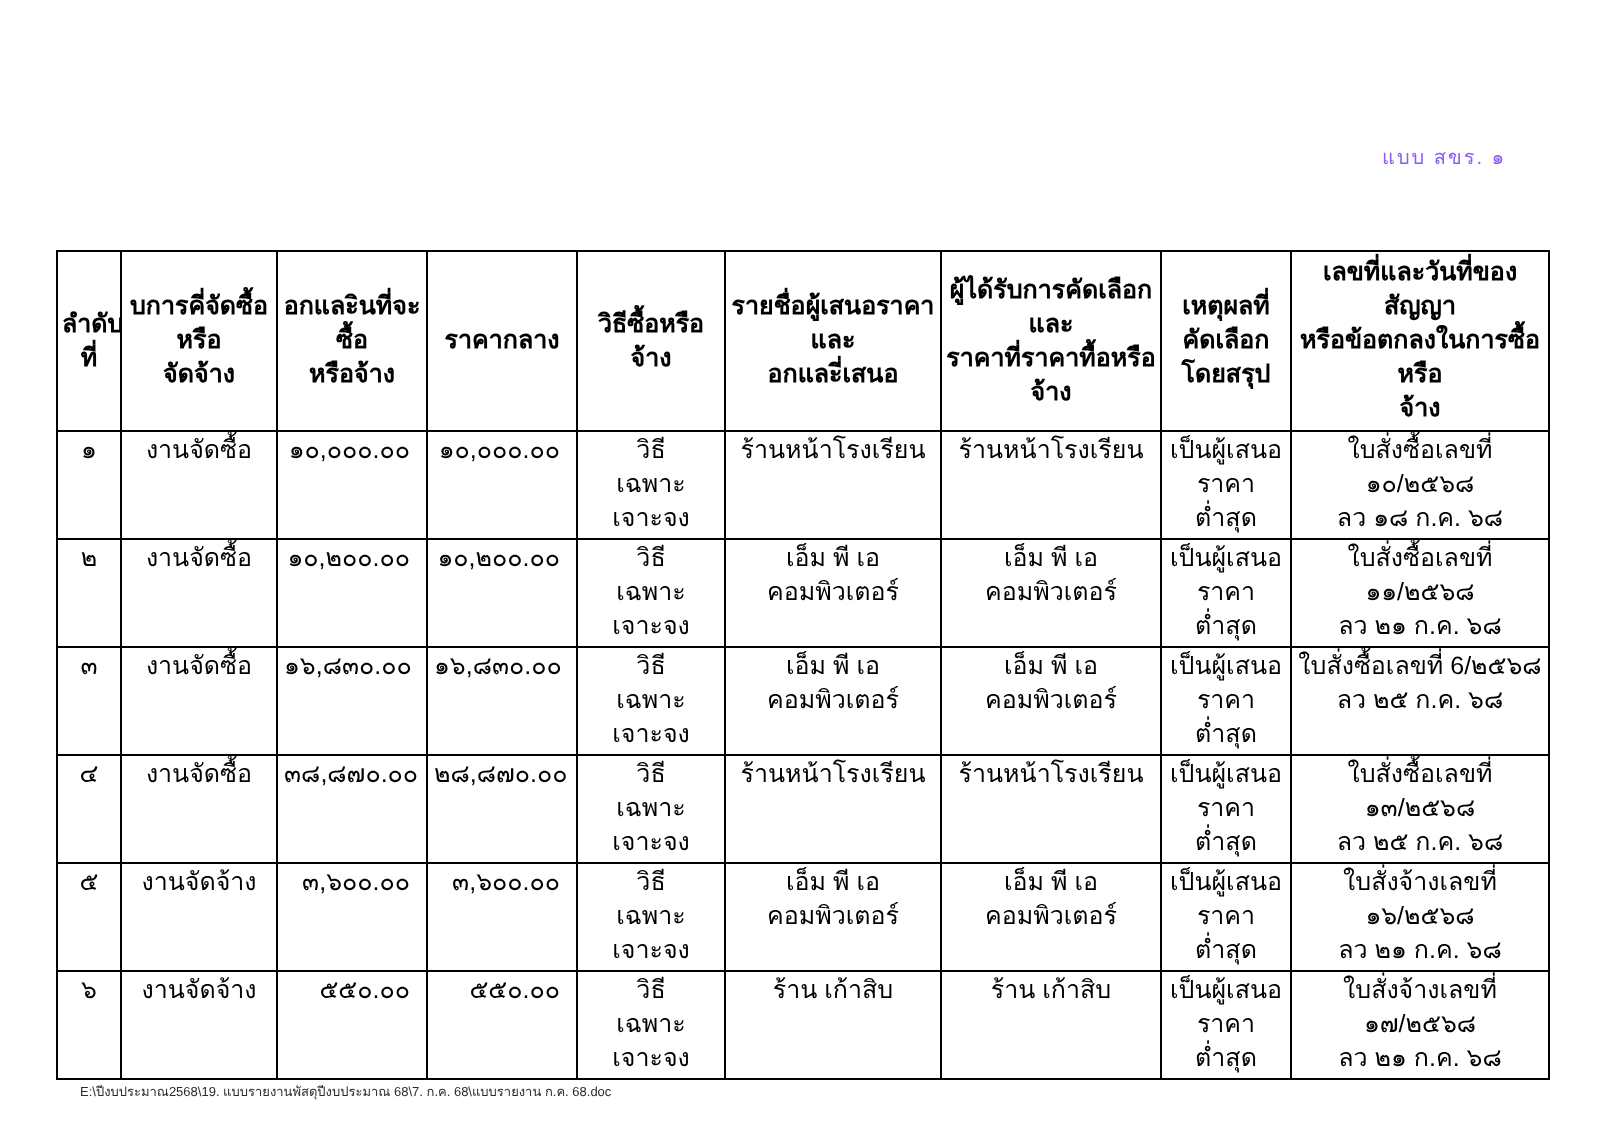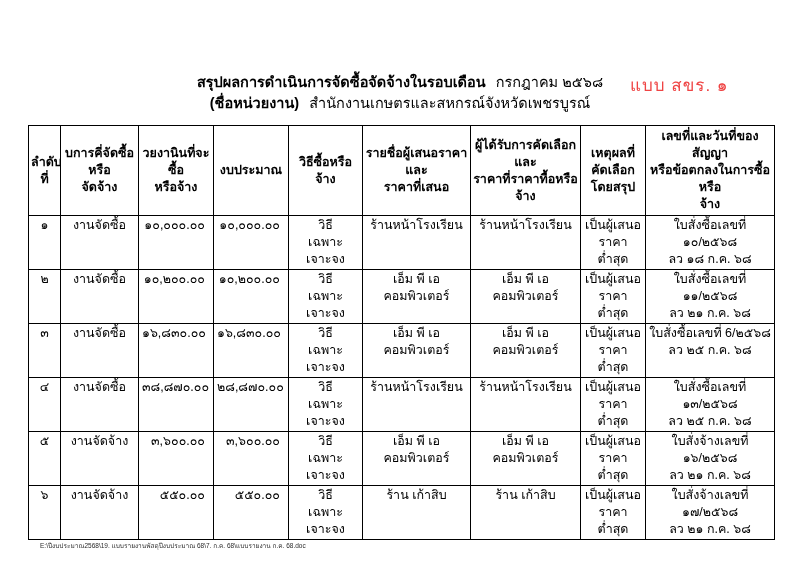--- a/index.html
+++ b/index.html
@@ -8,24 +8,24 @@
   .page {
     position: relative;
     width: 800px;
     height: 565px;
     background: #ffffff;
     overflow: hidden;
   }
   .form-label {
     position: absolute;
     top: 71px;
-    left: 630px;
-    font-size: 17px;
+    left: 691px;
+    font-size: 10px;
     letter-spacing: 1px;
-    color: #ef4444;
+    color: #8b5cf6;
     white-space: nowrap;
   }
   .title-block {
     position: absolute;
     top: 72px;
     left: 0;
     width: 800px;
     text-align: center;
     line-height: 21px;
     font-size: 14.5px;
@@ -74,53 +74,45 @@
     white-space: nowrap;
   }
 </style>
 </head>
 <body>
 
 <div class="page">
 
   <div class="form-label">แบบ  สขร. ๑</div>
 
-  <div class="title-block">
-    <div>
-      <span class="b">สรุปผลการดำเนินการจัดซื้อจัดจ้างในรอบเดือน</span><span class="gap">กรกฎาคม  ๒๕๖๘</span>
-    </div>
-    <div>
-      <span class="b">(ชื่อหน่วยงาน)</span><span class="gap">สำนักงานเกษตรและสหกรณ์จังหวัดเพชรบูรณ์</span>
-    </div>
-  </div>
 
   <table class="report">
     <colgroup>
       <col style="width:32px">
         <col style="width:78px">
         <col style="width:75px">
       <col style="width:75px">
         <col style="width:74px">
         <col style="width:108px">
       <col style="width:110px">
         <col style="width:65px">
         <col style="width:129px">
     </colgroup>
     <thead>
       <tr>
           <th>ลำดับ
 ที่</th>
           <th>บการคี่จัดซื้อหรือ
 จัดจ้าง</th>
-          <th>วยงานินที่จะซื้อ
+          <th>อกและินที่จะซื้อ
 หรือจ้าง</th>
-          <th>งบประมาณ</th>
+          <th>ราคากลาง</th>
           <th>วิธีซื้อหรือจ้าง</th>
           <th>รายชื่อผู้เสนอราคาและ
-ราคาที่เสนอ</th>
+อกและี่เสนอ</th>
           <th>ผู้ได้รับการคัดเลือกและ
 ราคาที่ราคาทื้อหรือจ้าง</th>
           <th>เหตุผลที่คัดเลือก
 โดยสรุป</th>
           <th>เลขที่และวันที่ของสัญญา
 หรือข้อตกลงในการซื้อหรือ
 จ้าง</th>
         </tr>
     </thead>
     <tbody>

